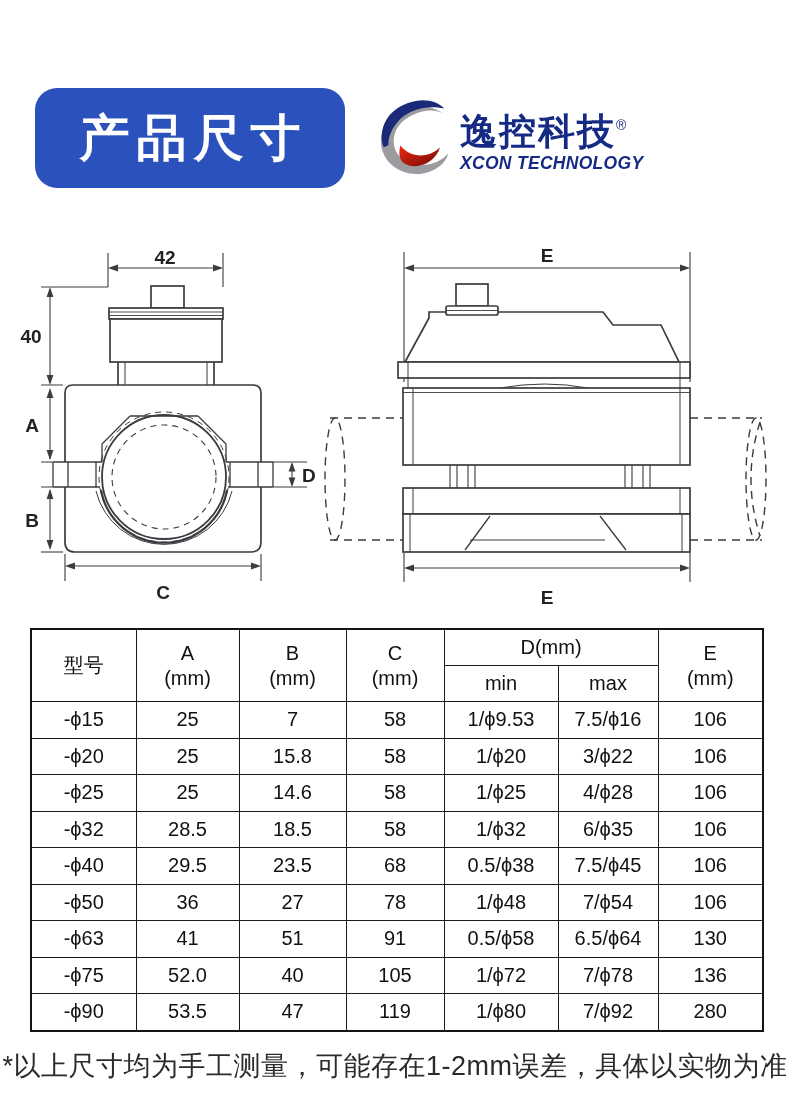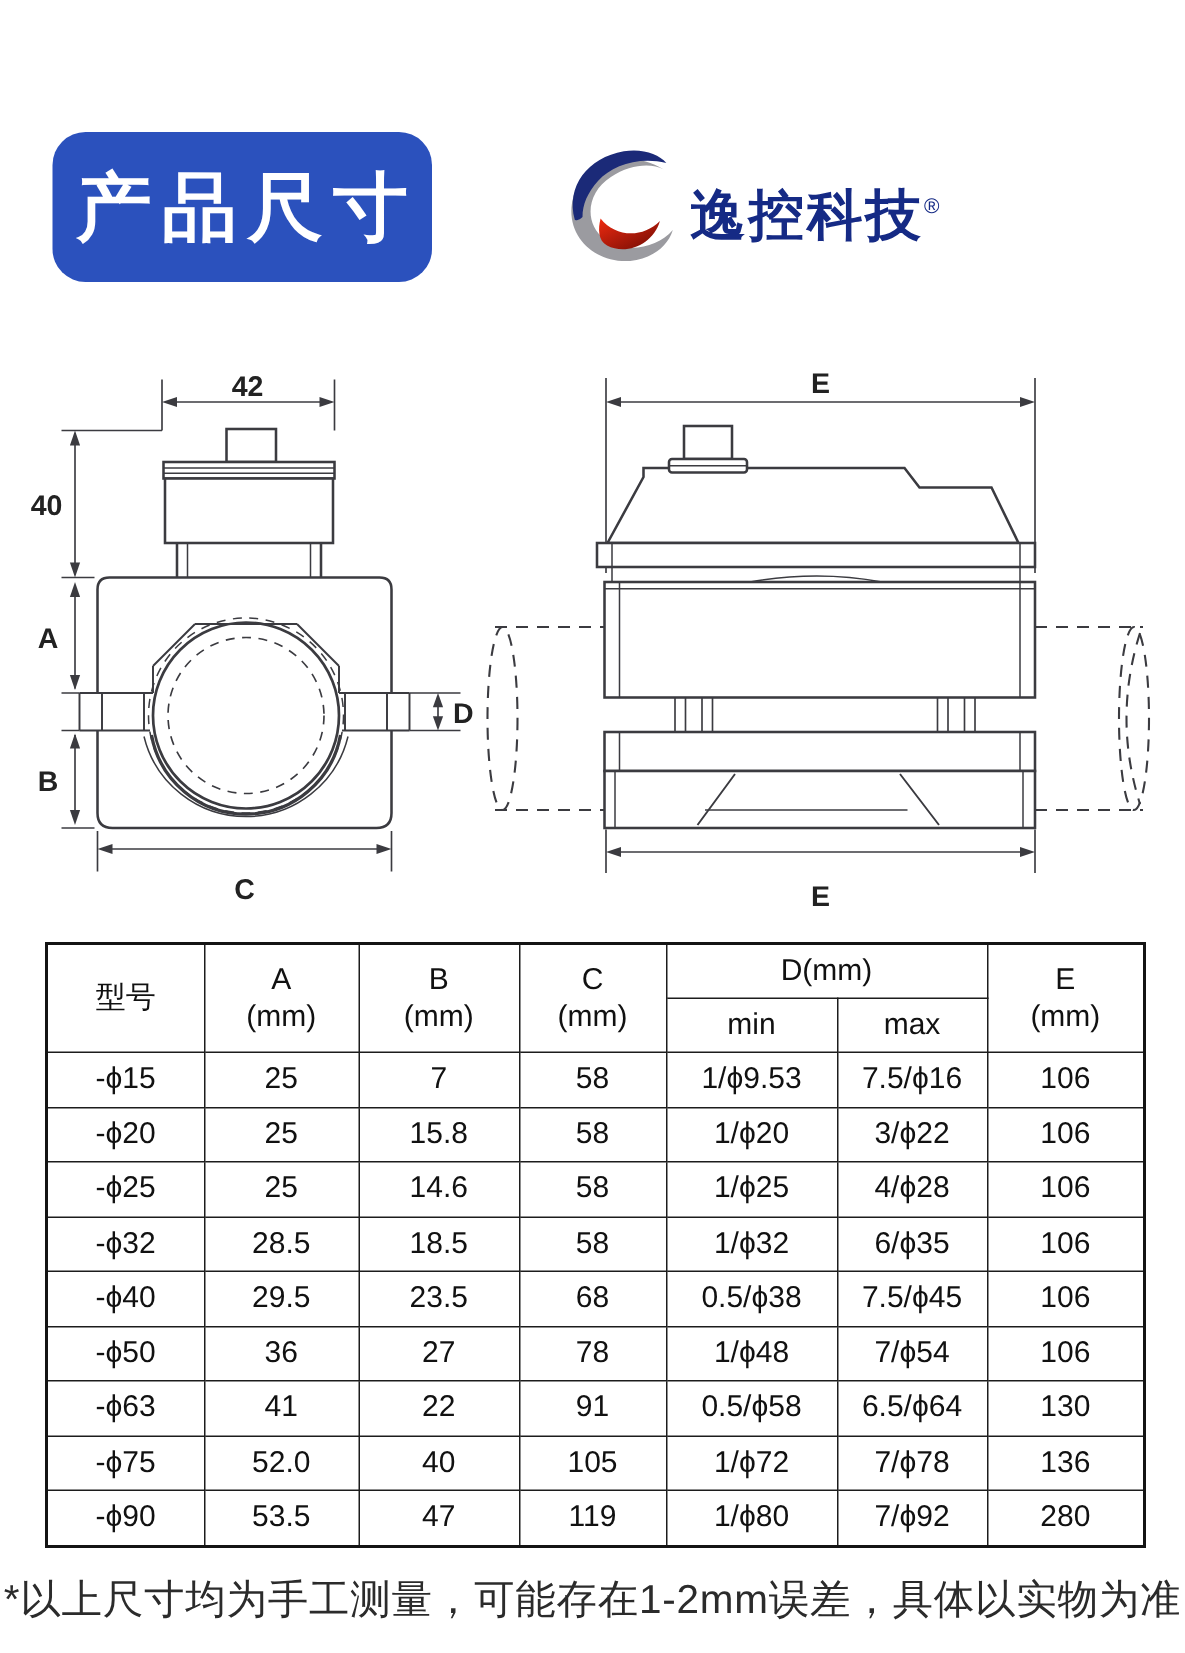--- a/index.html
+++ b/index.html
@@ -2,21 +2,21 @@
 <html><head>
 <meta charset="utf-8">
 <style>
   html,body{margin:0;padding:0;}
   body{
     width:790px;height:1102px;position:relative;background:#ffffff;
     font-family:"Liberation Sans","DejaVu Sans",sans-serif;overflow:hidden;
   }
   
   .banner{
-    position:absolute;left:35px;top:88px;width:253px;height:100px;
+    position:absolute;left:35px;top:88px;width:310px;height:100px;
     background:#2b51bd;border-radius:22px;display:flex;align-items:center;justify-content:center;
   }
   .banner-title{color:#ffffff;font-size:50px;font-weight:700;letter-spacing:7px;padding-left:7px;}
   .logo{position:absolute;left:372px;top:94px;display:flex;align-items:center;}
   .logo-mark{width:86px;height:86px;flex:0 0 auto;}
   .logo-text{margin-top:12px;margin-left:2px;}
   .logo-cn{font-size:37px;font-weight:700;color:#152a85;letter-spacing:2px;line-height:1;white-space:nowrap;}
   .logo-reg{font-size:14px;font-weight:400;vertical-align:14px;letter-spacing:0;}
   .logo-en{font-size:17.5px;font-weight:700;font-style:italic;color:#152a85;letter-spacing:0.3px;margin-top:3px;white-space:nowrap;}
   
@@ -57,20 +57,21 @@
         <stop offset="0" stop-color="#ef2a10"></stop>
         <stop offset="1" stop-color="#6e0b04"></stop>
       </linearGradient>
     </defs>
     <path d="M82,22 C55,5 20,15 12,43 C4,71 26,95 56,93 C73,91 85,82 89,69 C77,83 52,88 36,76 C20,64 22,40 41,28 C56,18 72,17 82,22 Z" fill="#9b9ba0"></path>
     <path d="M13,61 C6,35 23,13 51,8 C65,5.5 78,10 84,17 C62,12 42,19 31,31 C23,40 19,49 19,59 C17,61 15,62 13,61 Z" fill="#1b2a78"></path>
     <path d="M33,60 C44,74 65,76 79,62 C74,80 53,89 38,81 C31,77 31,68 33,60 Z" fill="url(#redg)"></path>
   </svg>
   <div class="logo-text">
     <div class="logo-cn"><span>逸控科技</span><span class="logo-reg">®</span></div>
+    <div class="logo-en">XCON TECHNOLOGY</div>
   </div>
 </div>
 
 <svg id="front-view" class="drawing" width="310" height="375" viewBox="0 0 310 375">
   <g stroke="#3b3b40" fill="none" stroke-width="1.1">
 
     <path d="M100,13 V47 M215,13 V47"></path>
     <line x1="102" y1="28" x2="213" y2="28"></line>
 
     <path d="M33,47 H100 M33,145 H55"></path>
@@ -279,21 +280,21 @@
         <td>36</td>
         <td>27</td>
         <td>78</td>
         <td>1/ϕ48</td>
         <td>7/ϕ54</td>
         <td>106</td>
       </tr>
       <tr>
         <td>-ϕ63</td>
         <td>41</td>
-        <td>22</td>
+        <td>51</td>
         <td>91</td>
         <td>0.5/ϕ58</td>
         <td>6.5/ϕ64</td>
         <td>130</td>
       </tr>
       <tr>
         <td>-ϕ75</td>
         <td>52.0</td>
         <td>40</td>
         <td>105</td>

